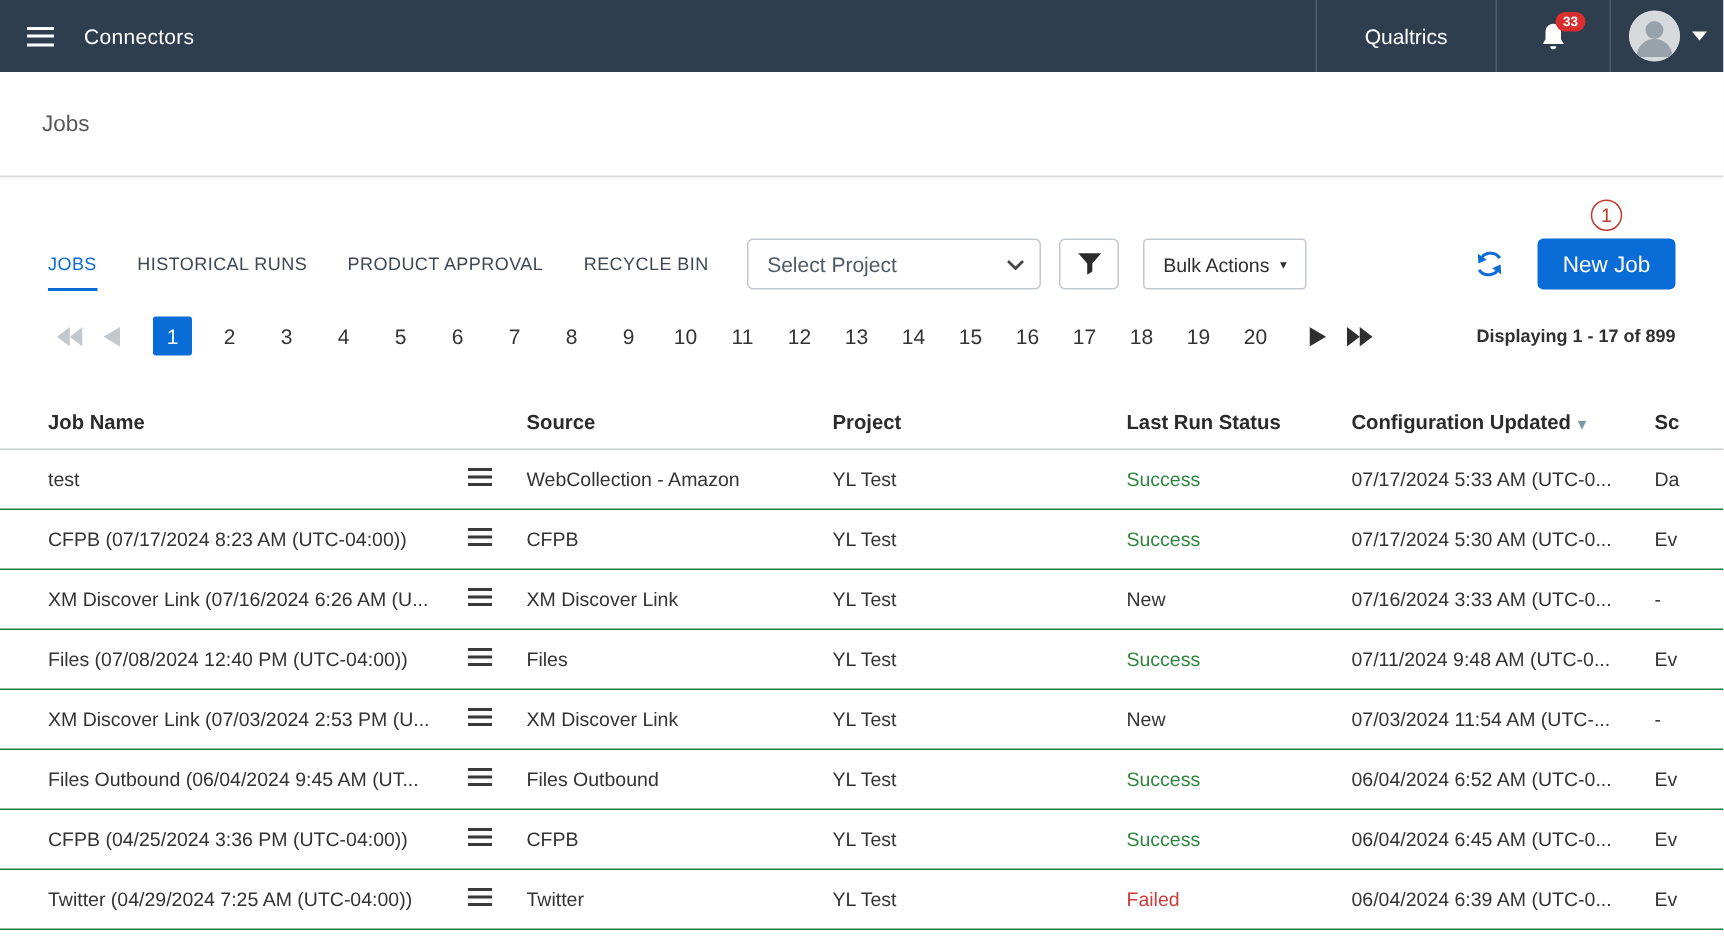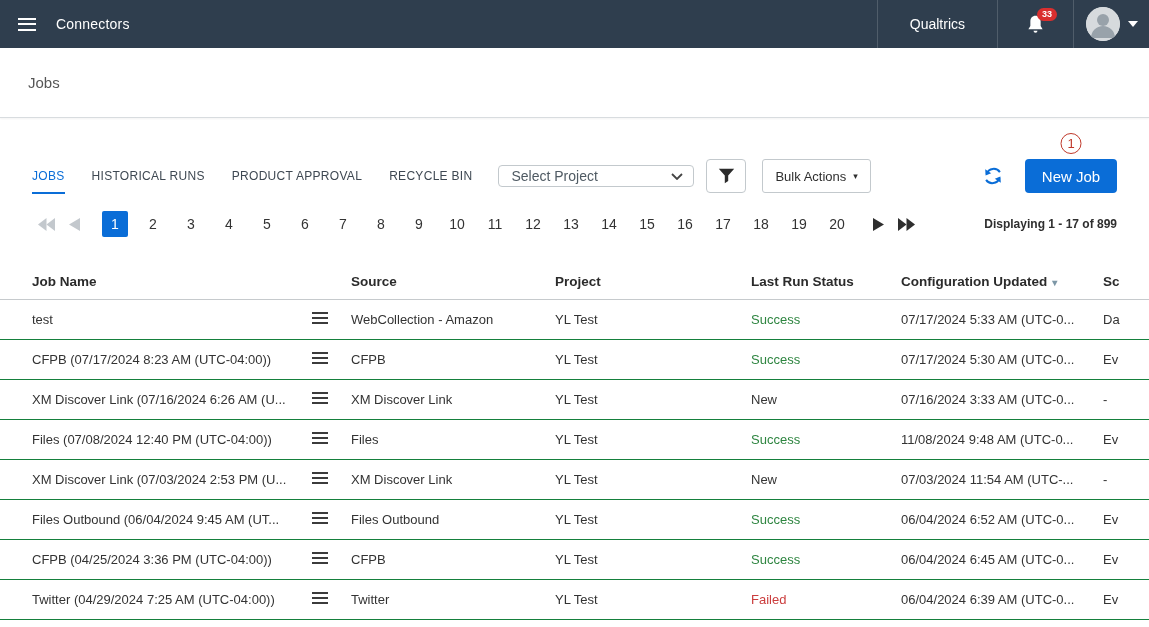--- a/index.html
+++ b/index.html
@@ -32,21 +32,21 @@
   .page-title { font-size:15px; color:#565656; }
 
   
   .content { padding-top:40px; }
   .toolbar { display:flex; align-items:center; padding:0 32px; height:36px; }
   .tabs { display:flex; align-items:stretch; gap:27px; margin-right:26px; height:100%; }
   .tab { font-size:12px; color:#3e4852; letter-spacing:.3px; cursor:pointer; position:relative; display:flex; align-items:center; }
   .tab.active { color:#0a6dd7; }
   .tab.active::after { content:""; position:absolute; left:0; right:0; bottom:0; height:2px; background:#0a6dd7; }
 
-  .select { width:196px; height:22px; border:1px solid #c3c9cd; border-radius:4px; background:#fff; display:flex; align-items:center; justify-content:space-between; padding:0 10px 0 12px; font-size:14px; color:#4f5a63; cursor:pointer; }
+  .select { width:196px; height:34px; border:1px solid #c3c9cd; border-radius:4px; background:#fff; display:flex; align-items:center; justify-content:space-between; padding:0 10px 0 12px; font-size:14px; color:#4f5a63; cursor:pointer; }
   .filter-btn { width:40px; height:34px; border:1px solid #c3c9cd; border-radius:4px; background:#fff; display:flex; align-items:center; justify-content:center; margin-left:12px; cursor:pointer; }
   .bulk-btn { height:34px; border:1px solid #c3c9cd; border-radius:3px; background:#fff; margin-left:16px; padding:0 12px; font-size:13px; color:#2f2f2f; display:flex; align-items:center; gap:7px; cursor:pointer; font-family:inherit; }
   .bulk-caret { font-size:9px; color:#2f2f2f; }
   .refresh-btn { margin-left:auto; background:none; border:none; cursor:pointer; display:flex; align-items:center; padding:0; }
   .newjob-wrap { position:relative; margin-left:22px; }
   .newjob-btn { height:34px; min-width:92px; background:#0a6dd7; color:#fff; border:none; border-radius:4px; font-size:15px; cursor:pointer; padding:0 15px; font-family:inherit; }
   .annotation { position:absolute; top:-26px; left:50%; transform:translateX(-50%); width:21px; height:21px; border:1.5px solid #c0392b; border-radius:50%; color:#c0392b; font-size:13px; display:flex; align-items:center; justify-content:center; background:#fff; z-index:2; }
 
   
   .pagination { display:flex; align-items:center; padding:0 32px; margin-top:16px; height:28px; }
@@ -246,21 +246,21 @@
           <div class="td status-new">New</div>
           <div class="td">07/16/2024 3:33 AM (UTC-0...</div>
           <div class="td">-</div>
         </div>
         <div class="trow">
           <div class="td cell-name">Files (07/08/2024 12:40 PM (UTC-04:00))</div>
           <div class="td"><span class="row-menu"></span></div>
           <div class="td">Files</div>
           <div class="td">YL Test</div>
           <div class="td status-success">Success</div>
-          <div class="td">11/08/2024 9:48 AM (UTC-0...</div>
+          <div class="td">07/11/2024 9:48 AM (UTC-0...</div>
           <div class="td">Ev</div>
         </div>
         <div class="trow">
           <div class="td cell-name">XM Discover Link (07/03/2024 2:53 PM (U...</div>
           <div class="td"><span class="row-menu"></span></div>
           <div class="td">XM Discover Link</div>
           <div class="td">YL Test</div>
           <div class="td status-new">New</div>
           <div class="td">07/03/2024 11:54 AM (UTC-...</div>
           <div class="td">-</div>

